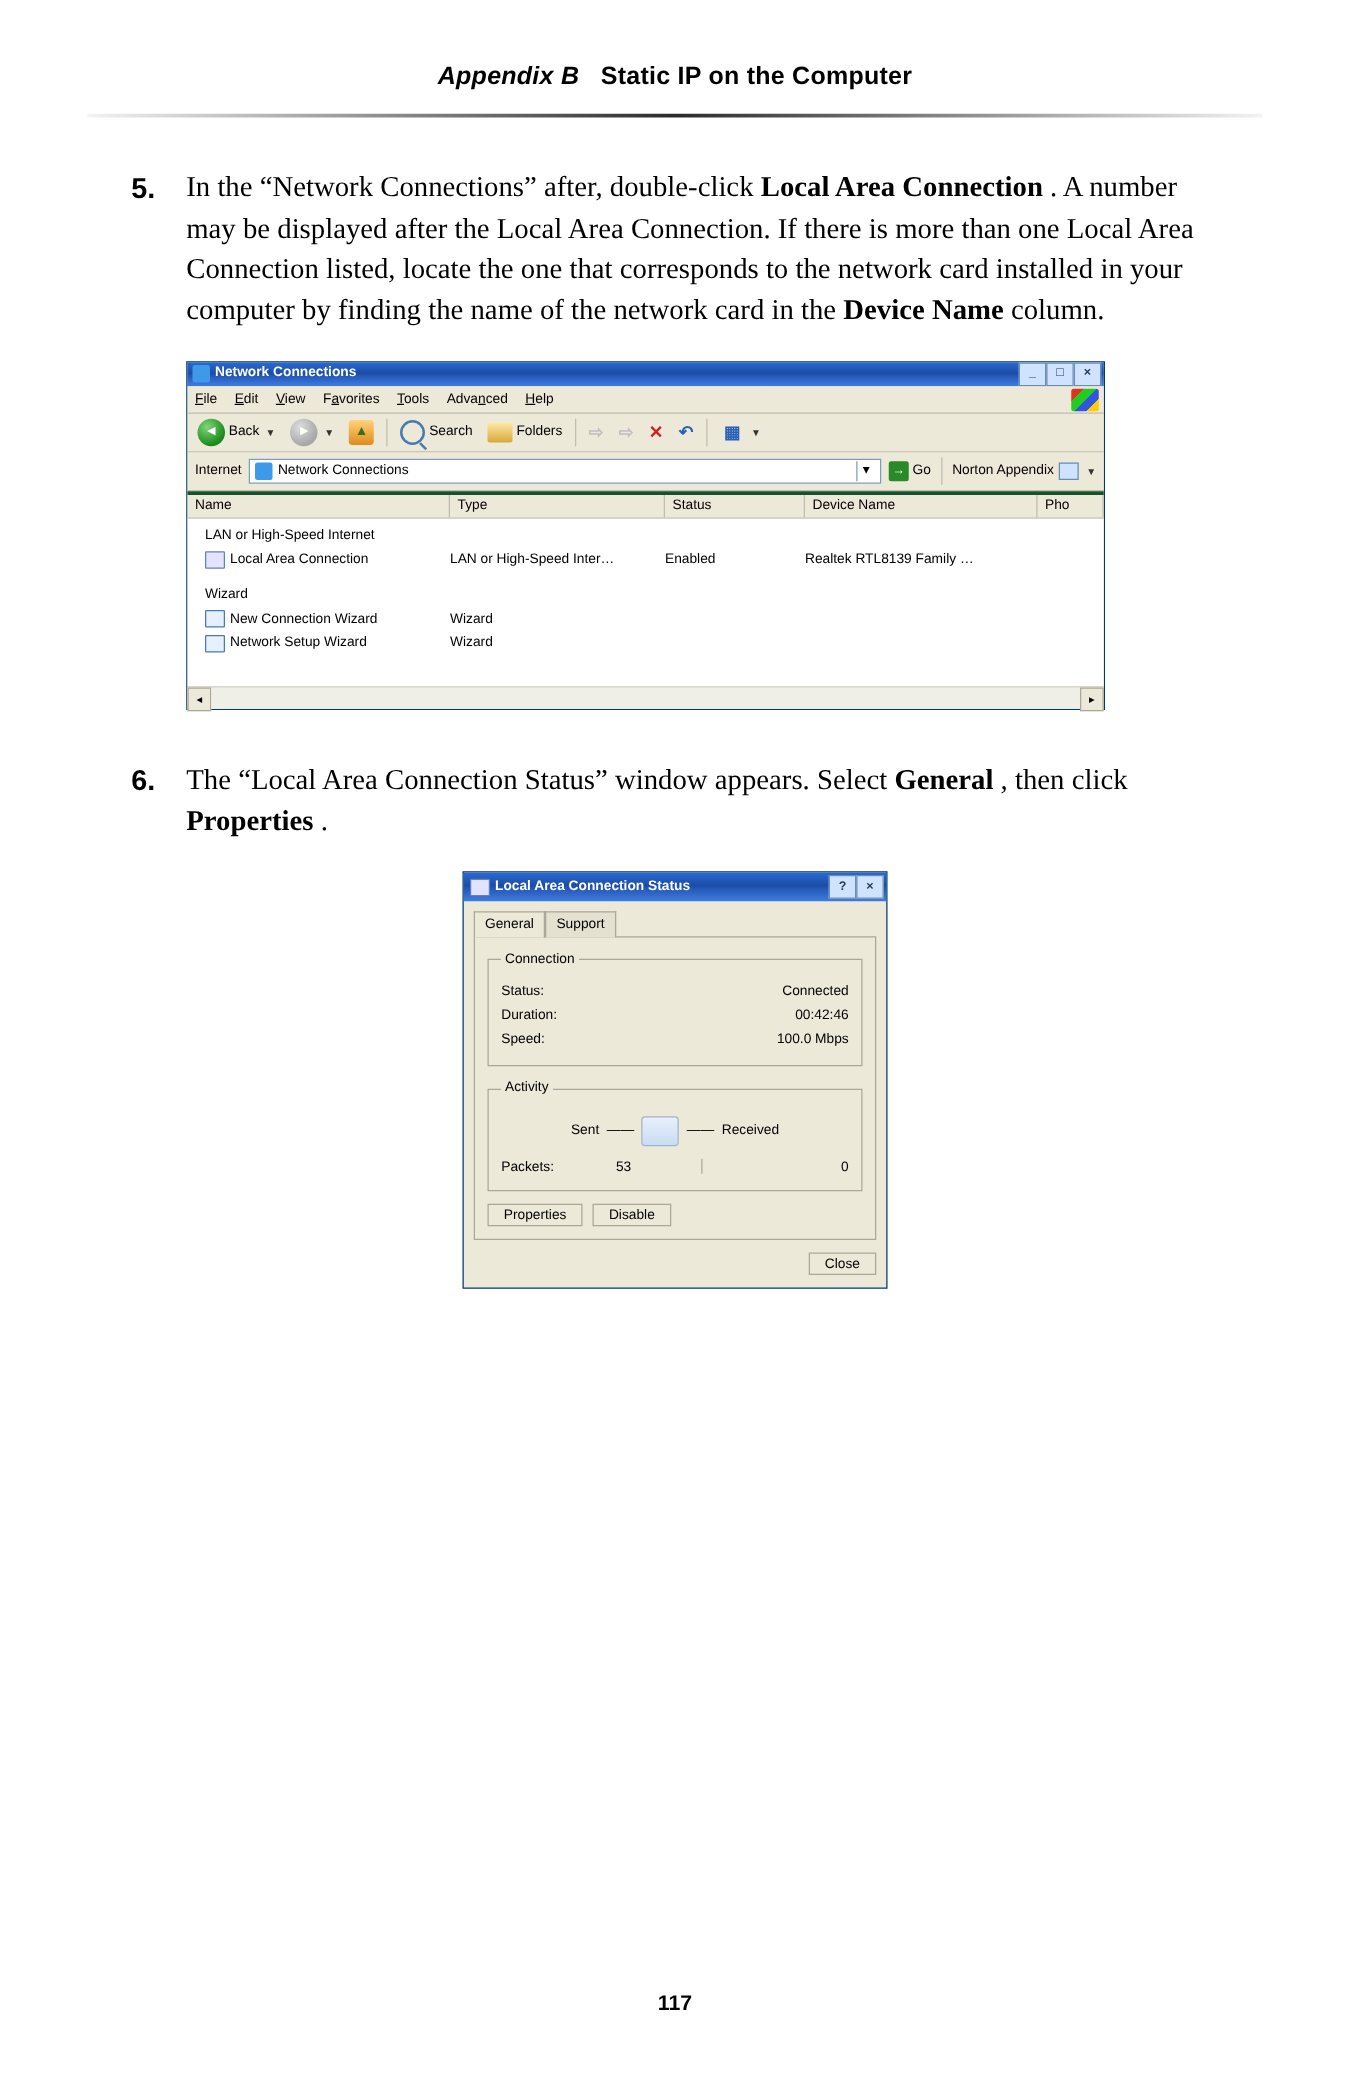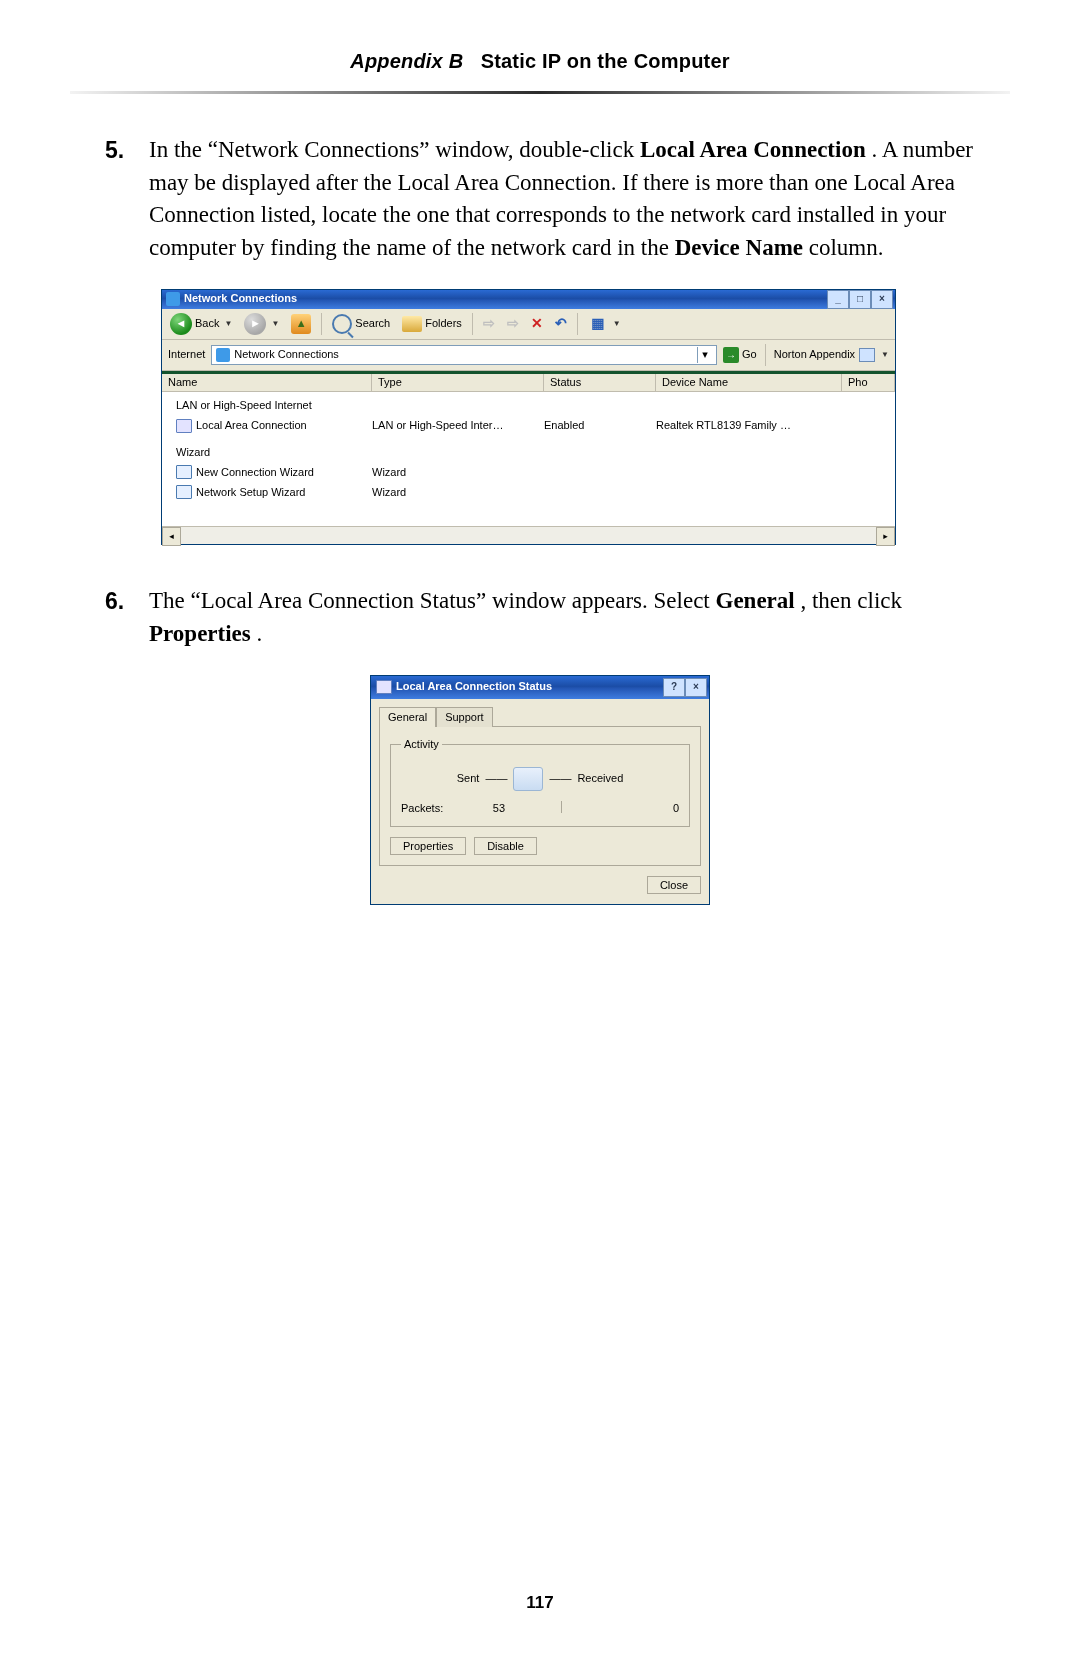--- a/index.html
+++ b/index.html
@@ -22,21 +22,21 @@
   .step .txt b{font-weight:700}
   .pagenum{
     position:absolute;bottom:56px;left:0;right:0;text-align:center;
     font-family:Arial,Helvetica,sans-serif;font-weight:800;font-size:17px;
   }
   
   .xp{
     font-family:Tahoma,Arial,sans-serif;font-size:11px;color:#000;
     background:#ece9d8;border:1px solid #003c74;box-sizing:border-box;
   }
-  .win1{width:735px;margin:0 0 40px 56px;}
+  .win1{width:735px;margin:0 0 40px 44px;}
   .titlebar{
     height:19px;display:flex;align-items:center;justify-content:space-between;
     background:linear-gradient(to bottom,#2a6ad3,#1b4da6 45%,#2457b5 55%,#3f7de0);
     padding:0 2px 0 4px;color:#fff;font-weight:700;font-size:11px;
   }
   .titlebar .ttl{display:flex;align-items:center;gap:4px}
   .titlebar .ico{width:14px;height:14px;background:#3e9ae8;border-radius:2px;display:inline-block}
   .sysbtns{display:flex;gap:0}
   .sysbtn{width:20px;height:17px;background:#cfe3ff;border:1px solid #6b8cb7;color:#2b3b55;
     font-weight:700;font-size:10px;display:flex;align-items:center;justify-content:center;}
@@ -110,39 +110,49 @@
     &nbsp;
     <span class="hr">Static IP on the Computer</span>
   </div>
   <div class="hrule"></div>
 
   <div class="body">
 
     <div class="step">
       <div class="num">5.</div>
       <div class="txt">
-        <span>In the “Network Connections” window, double-click </span>
+        <span>In the “Network Connections” after, double-click </span>
         <b>Local Area Connection</b>
         <span>. A number may be displayed after the Local Area Connection. If there is more than one Local Area Connection listed, locate the one that corresponds to the network card installed in your computer by finding the name of the network card in the </span>
         <b>Device Name</b>
         <span> column.</span>
       </div>
     </div>
 
     <div class="xp win1">
       <div class="titlebar">
         <span class="ttl">
           <span class="ico"></span>
           <span>Network Connections</span>
         </span>
         <span class="sysbtns">
           <span class="sysbtn">_</span>
           <span class="sysbtn">□</span>
           <span class="sysbtn">×</span>
         </span>
+      </div>
+      <div class="menubar">
+        <span><span class="u">F</span>ile</span>
+        <span><span class="u">E</span>dit</span>
+        <span><span class="u">V</span>iew</span>
+        <span>F<span class="u">a</span>vorites</span>
+        <span><span class="u">T</span>ools</span>
+        <span>Adva<span class="u">n</span>ced</span>
+        <span><span class="u">H</span>elp</span>
+        <span class="winflag"></span>
       </div>
       <div class="tbar">
         <span class="tbtn">
           <span class="circ back">◄</span>
           <span>Back</span>
           <span class="tridown">▼</span>
         </span>
         <span class="tbtn">
           <span class="circ fwd">►</span>
           <span class="tridown">▼</span>
@@ -250,20 +260,35 @@
           <span class="sysbtn">?</span>
           <span class="sysbtn">×</span>
         </span>
       </div>
       <div class="dlgbody">
         <div class="tabs">
           <div class="tab sel">General</div>
           <div class="tab un">Support</div>
         </div>
         <div class="panel">
+          <fieldset>
+            <legend>Connection</legend>
+            <div class="kv">
+                <span>Status:</span>
+                <span>Connected</span>
+              </div>
+            <div class="kv">
+                <span>Duration:</span>
+                <span>00:42:46</span>
+              </div>
+            <div class="kv">
+                <span>Speed:</span>
+                <span>100.0 Mbps</span>
+              </div>
+          </fieldset>
           <fieldset>
             <legend>Activity</legend>
             <div class="actrow">
               <span>Sent</span>
               <span>——</span>
               <span class="actico"></span>
               <span>——</span>
               <span>Received</span>
             </div>
             <div class="pkrow">

